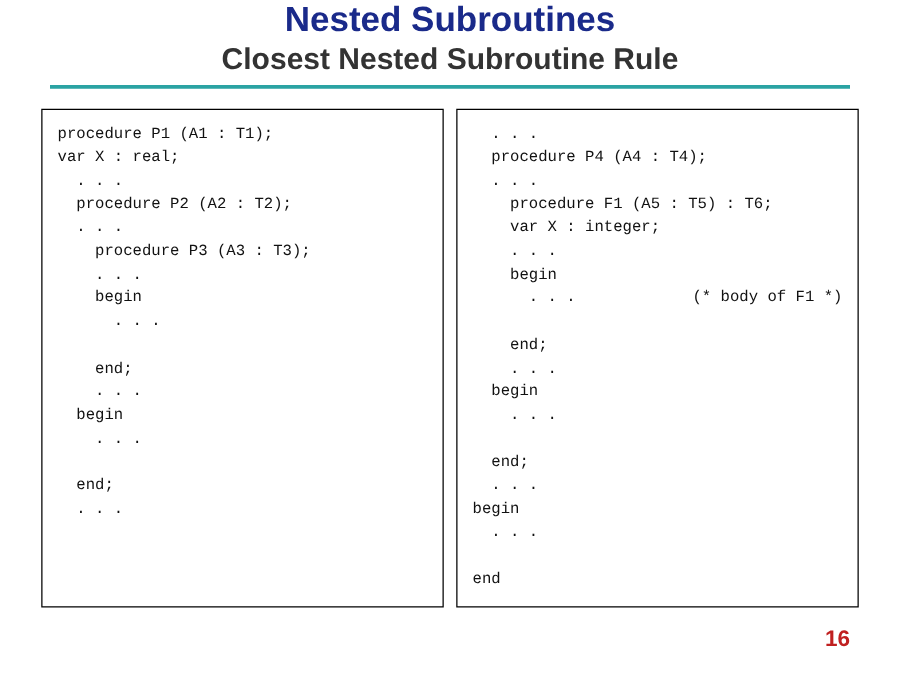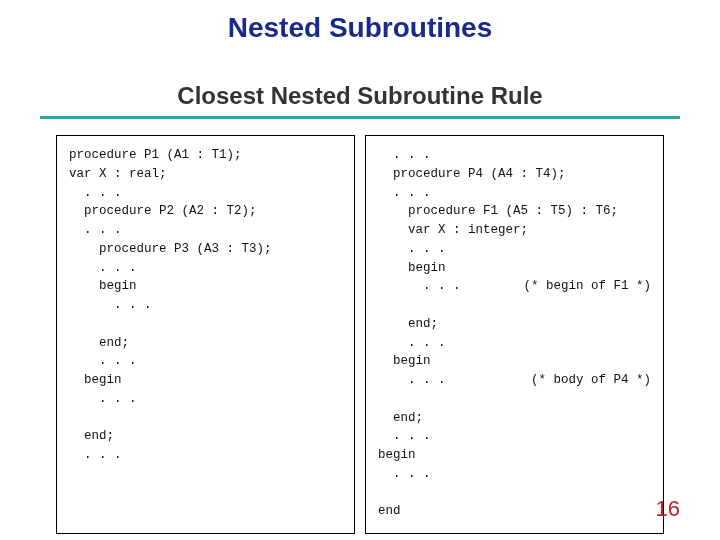--- a/index.html
+++ b/index.html
@@ -9,40 +9,39 @@
     background: #ffffff;
     font-family: Arial, Helvetica, sans-serif;
     position: relative;
     overflow: hidden;
   }
   .title {
     text-align: center;
     font-size: 28px;
     font-weight: bold;
     color: #1a2a8a;
-    padding-top: 12px;
+    padding-top: 0;
   }
   .subtitle {
     text-align: center;
     font-size: 24px;
     font-weight: bold;
     color: #333333;
     padding-top: 2px;
     padding-bottom: 6px;
-    margin-top: 36px;
   }
   .rule {
     margin: 0 40px 16px 40px;
     border: none;
     border-top: 3px solid #2aa3a3;
   }
   .columns {
     display: flex;
     gap: 10px;
-    padding: 0 56px;
+    padding: 0 33px;
   }
   .codebox {
     flex: 1;
     border: 1px solid #000;
     padding: 10px 12px 12px 12px;
     font-family: "Courier New", Courier, monospace;
     font-size: 12.5px;
     line-height: 1.5;
     color: #111;
     white-space: pre;
@@ -50,22 +49,22 @@
   .codebox .comment-line {
     display: flex;
   }
   .codebox .comment-line .code-part { }
   .codebox .comment-line .gap { flex: 1; min-width: 8px; }
   .codebox .comment-line .cmt { white-space: nowrap; }
   .page-num {
     position: absolute;
     right: 40px;
     bottom: 18px;
-    font-size: 22px;
-    font-weight: normal;
+    font-size: 18px;
+    font-weight: bold;
     color: #c02020;
   }
 </style>
 </head>
 <body>
 
 <div class="title">Nested Subroutines</div>
 <div class="subtitle">Closest Nested Subroutine Rule</div>
 <hr class="rule">
 
@@ -87,25 +86,25 @@
 <span>  end;</span>
 <span>  . . .</span></div>
 
   <div class="codebox"><span>  . . .</span>
 <span>  procedure P4 (A4 : T4);</span>
 <span>  . . .</span>
 <span>    procedure F1 (A5 : T5) : T6;</span>
 <span>    var X : integer;</span>
 <span>    . . .</span>
 <span>    begin</span>
-<span class="comment-line"><span class="code-part">      . . .</span><span class="gap"></span><span class="cmt">(* begin of F1 *)</span></span>
+<span class="comment-line"><span class="code-part">      . . .</span><span class="gap"></span><span class="cmt">(* body of F1 *)</span></span>
 <span>    end;</span>
 <span>    . . .</span>
 <span>  begin</span>
-<span class="comment-line"><span class="code-part">    . . .</span><span class="gap"></span><span class="cmt">(* body of P4 *)</span></span>
+<span class="comment-line"><span class="code-part">    . . .</span><span class="gap"></span></span>
 <span>  end;</span>
 <span>  . . .</span>
 <span>begin</span>
 <span class="comment-line"><span class="code-part">  . . .</span><span class="gap"></span></span>
 <span>end</span></div>
 
 </div>
 
 <div class="page-num">16</div>
 

